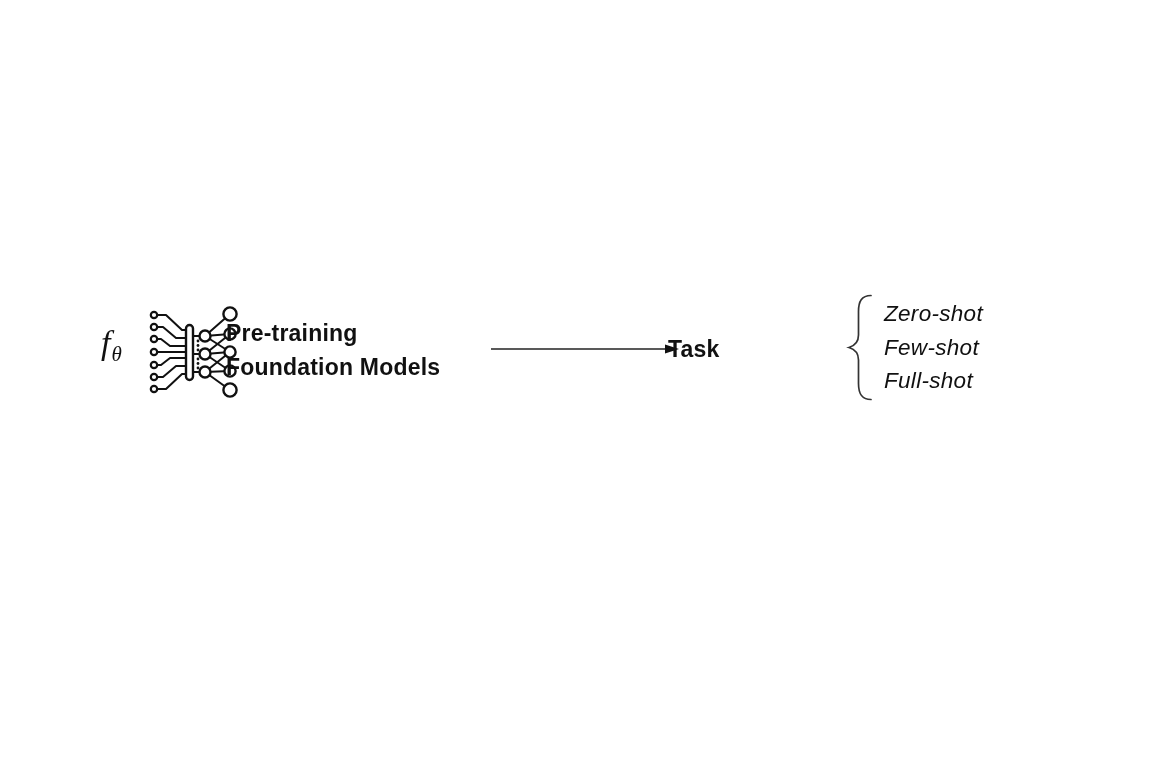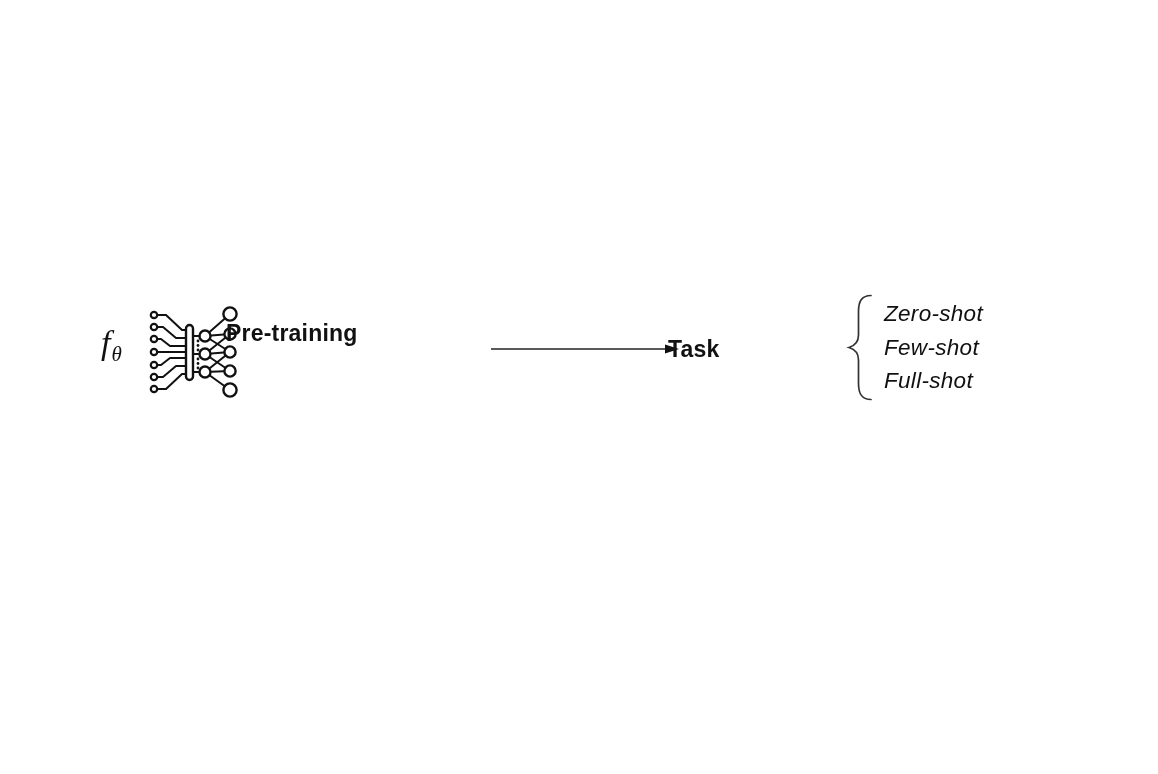--- a/index.html
+++ b/index.html
@@ -159,20 +159,21 @@
         <circle cx="84" cy="33" r="5.6"></circle>
         <circle cx="84" cy="51" r="5.6"></circle>
         <circle cx="84" cy="70" r="5.6"></circle>
         <circle cx="84" cy="89" r="6.6"></circle>
       </g>
     </svg>
   </div>
 
   <div class="label-block label-pretraining">
     <div>Pre-training</div>
+    <div>Foundation Models</div>
   </div>
 
   <div class="flow-arrow">
     <svg viewBox="0 0 190 14" xmlns="http://www.w3.org/2000/svg">
       <line x1="1" y1="7" x2="176" y2="7" stroke="#222222" stroke-width="1.6"></line>
       <polygon points="175,2.4 189,7 175,11.6" fill="#111111"></polygon>
     </svg>
   </div>
 
   <div class="label-block label-task">

